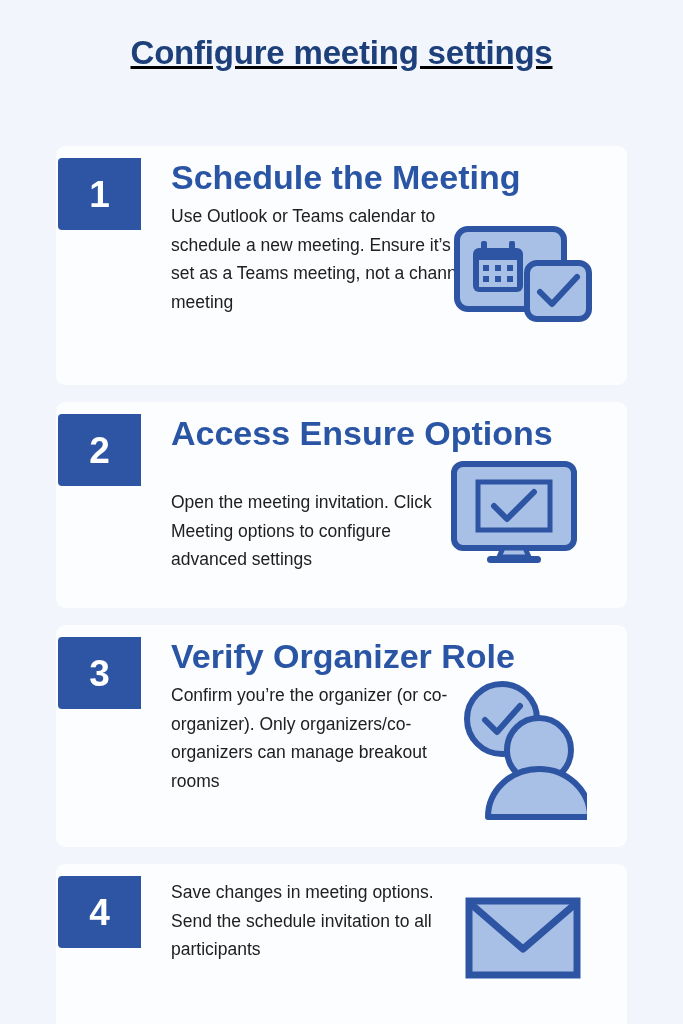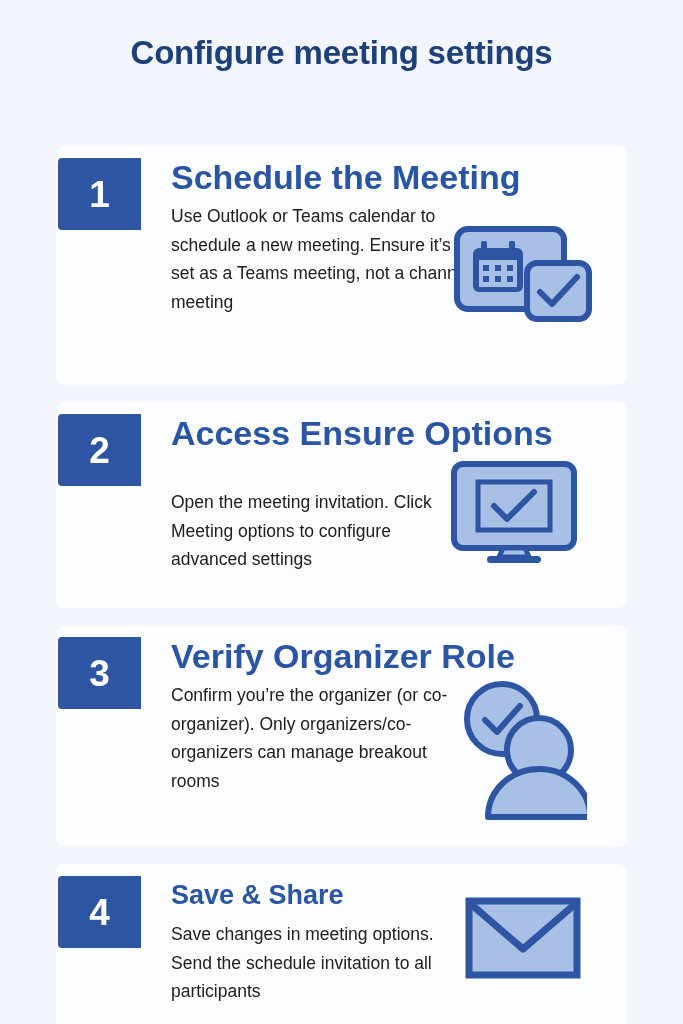--- a/index.html
+++ b/index.html
@@ -14,20 +14,21 @@
     overflow: hidden;
     position: relative;
   }
 
   #page {
     width: 683px;
     height: 1024px;
     position: relative;
     background: #f2f5fb;
     box-sizing: border-box;
+    text-decoration: underline;
   }
 
   
   .title-block {
     padding: 30px 38px 0 38px;
     text-align: center;
   }
   .title-line {
     color: #1d3f7a;
     font-weight: bold;
@@ -178,21 +179,20 @@
           <path d="M 23 43 L 35 55 L 58 29" fill="none" stroke="#2d55a3" stroke-width="6" stroke-linecap="round" stroke-linejoin="round"></path>
           <circle cx="77" cy="73" r="32" fill="#a9c0e6" stroke="#2d55a3" stroke-width="6"></circle>
           <path d="M 26 140 A 51 48 0 0 1 128 140 Z" fill="#a9c0e6" stroke="#2d55a3" stroke-width="6" stroke-linejoin="round"></path>
         </svg>
       </div>
     </div>
 
     <div class="card card-4">
       <div class="badge">4</div>
       <div class="card-body">
-        <div class="step-heading">Save &amp; Share</div>
         <div class="step-desc">Save changes in meeting options. Send the schedule invitation to all participants</div>
       </div>
       <div class="icon-wrap icon-4">
         <svg width="118" height="84" viewBox="0 0 118 84" xmlns="http://www.w3.org/2000/svg">
           <rect x="5" y="5" width="108" height="74" fill="#a9c0e6" stroke="#2d55a3" stroke-width="7"></rect>
           <path d="M 8 9 L 59 53 L 110 9" fill="none" stroke="#2d55a3" stroke-width="7" stroke-linejoin="round" stroke-linecap="round"></path>
         </svg>
       </div>
     </div>
 

